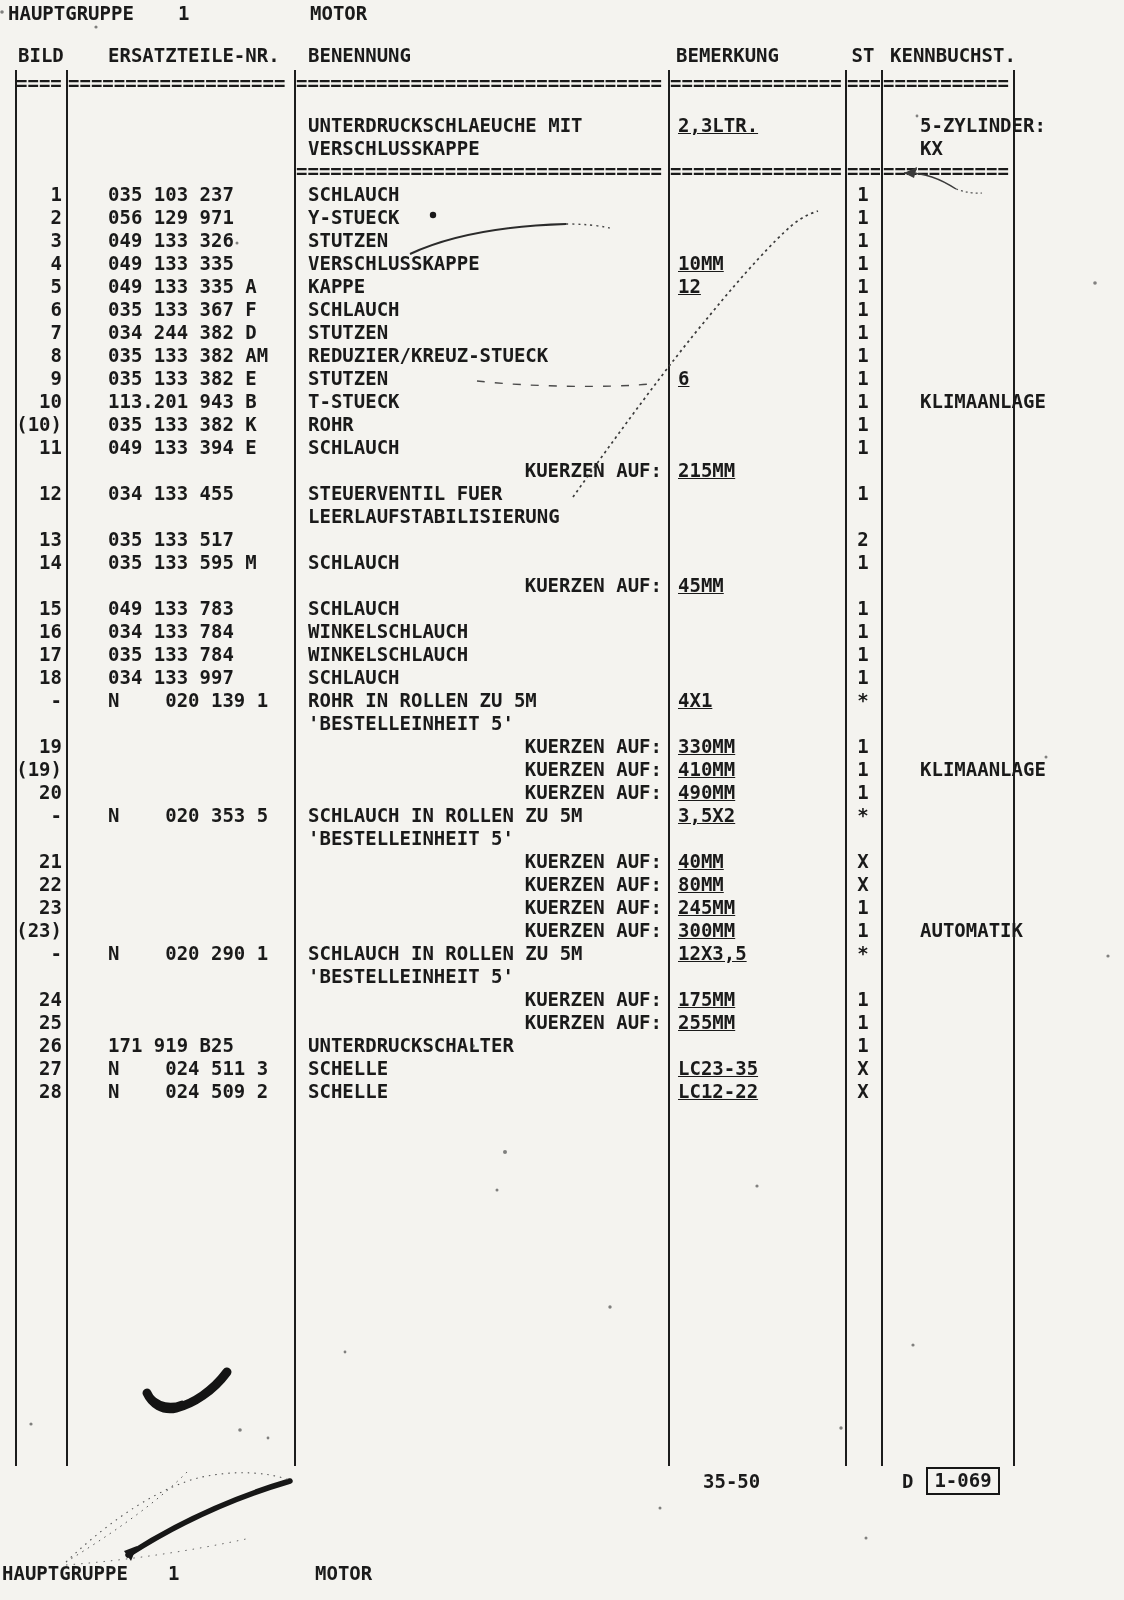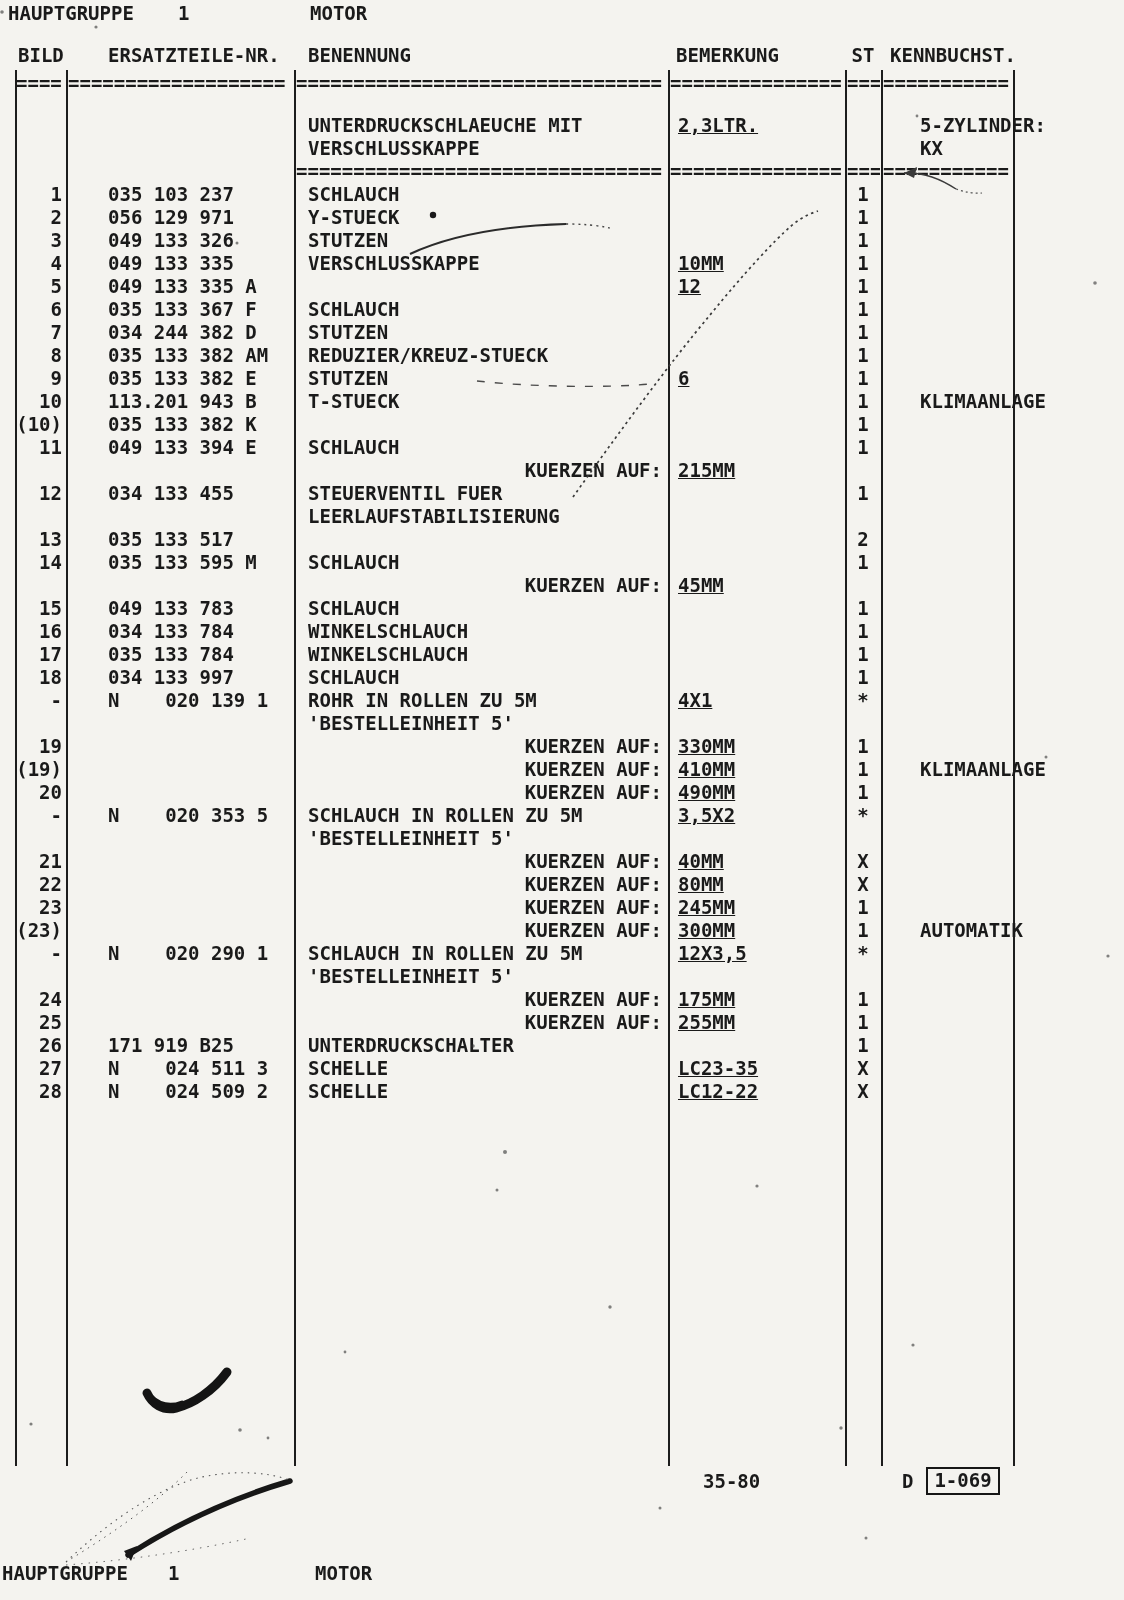--- a/index.html
+++ b/index.html
@@ -124,20 +124,21 @@
       <div class="tline" style="top: 252px;">
         <span class="cell c-bild">4</span>
         <span class="cell c-nr">049 133 335</span>
         <span class="cell c-name">VERSCHLUSSKAPPE</span>
         <span class="cell c-bem">10MM</span>
         <span class="cell c-st">1</span>
       </div>
       <div class="tline" style="top: 275px;">
         <span class="cell c-bild">5</span>
         <span class="cell c-nr">049 133 335 A</span>
+        <span class="cell c-name">KAPPE</span>
         <span class="cell c-bem">12</span>
         <span class="cell c-st">1</span>
       </div>
       <div class="tline" style="top: 298px;">
         <span class="cell c-bild">6</span>
         <span class="cell c-nr">035 133 367 F</span>
         <span class="cell c-name">SCHLAUCH</span>
         <span class="cell c-st">1</span>
       </div>
       <div class="tline" style="top: 321px;">
@@ -162,20 +163,21 @@
       <div class="tline" style="top: 390px;">
         <span class="cell c-bild">10</span>
         <span class="cell c-nr">113.201 943 B</span>
         <span class="cell c-name">T-STUECK</span>
         <span class="cell c-st">1</span>
         <span class="cell c-kenn">KLIMAANLAGE</span>
       </div>
       <div class="tline" style="top: 413px;">
         <span class="cell c-bild">(10)</span>
         <span class="cell c-nr">035 133 382 K</span>
+        <span class="cell c-name">ROHR</span>
         <span class="cell c-st">1</span>
       </div>
       <div class="tline" style="top: 436px;">
         <span class="cell c-bild">11</span>
         <span class="cell c-nr">049 133 394 E</span>
         <span class="cell c-name">SCHLAUCH</span>
         <span class="cell c-st">1</span>
       </div>
       <div class="tline" style="top: 459px;">
         <span class="cell c-kuerzen">KUERZEN AUF:</span>
@@ -330,21 +332,21 @@
       </div>
       <div class="tline" style="top: 1080px;">
         <span class="cell c-bild">28</span>
         <span class="cell c-nr">N    024 509 2</span>
         <span class="cell c-name">SCHELLE</span>
         <span class="cell c-bem">LC12-22</span>
         <span class="cell c-st">X</span>
       </div>
     </div>
 
-  <span class="abs pg-ref">35-80</span>
+  <span class="abs pg-ref">35-50</span>
   <span class="abs code-letter">D</span>
   <div class="code-box">1-069</div>
 
   <span class="abs pf-label">HAUPTGRUPPE</span>
   <span class="abs pf-num">1</span>
   <span class="abs pf-title">MOTOR</span>
 
   <svg class="artifacts" width="1124" height="1600" viewBox="0 0 1124 1600">
 
     <path d="M410,254 Q468,227 566,224" fill="none" stroke="#2b2b2b" stroke-width="2"></path>

